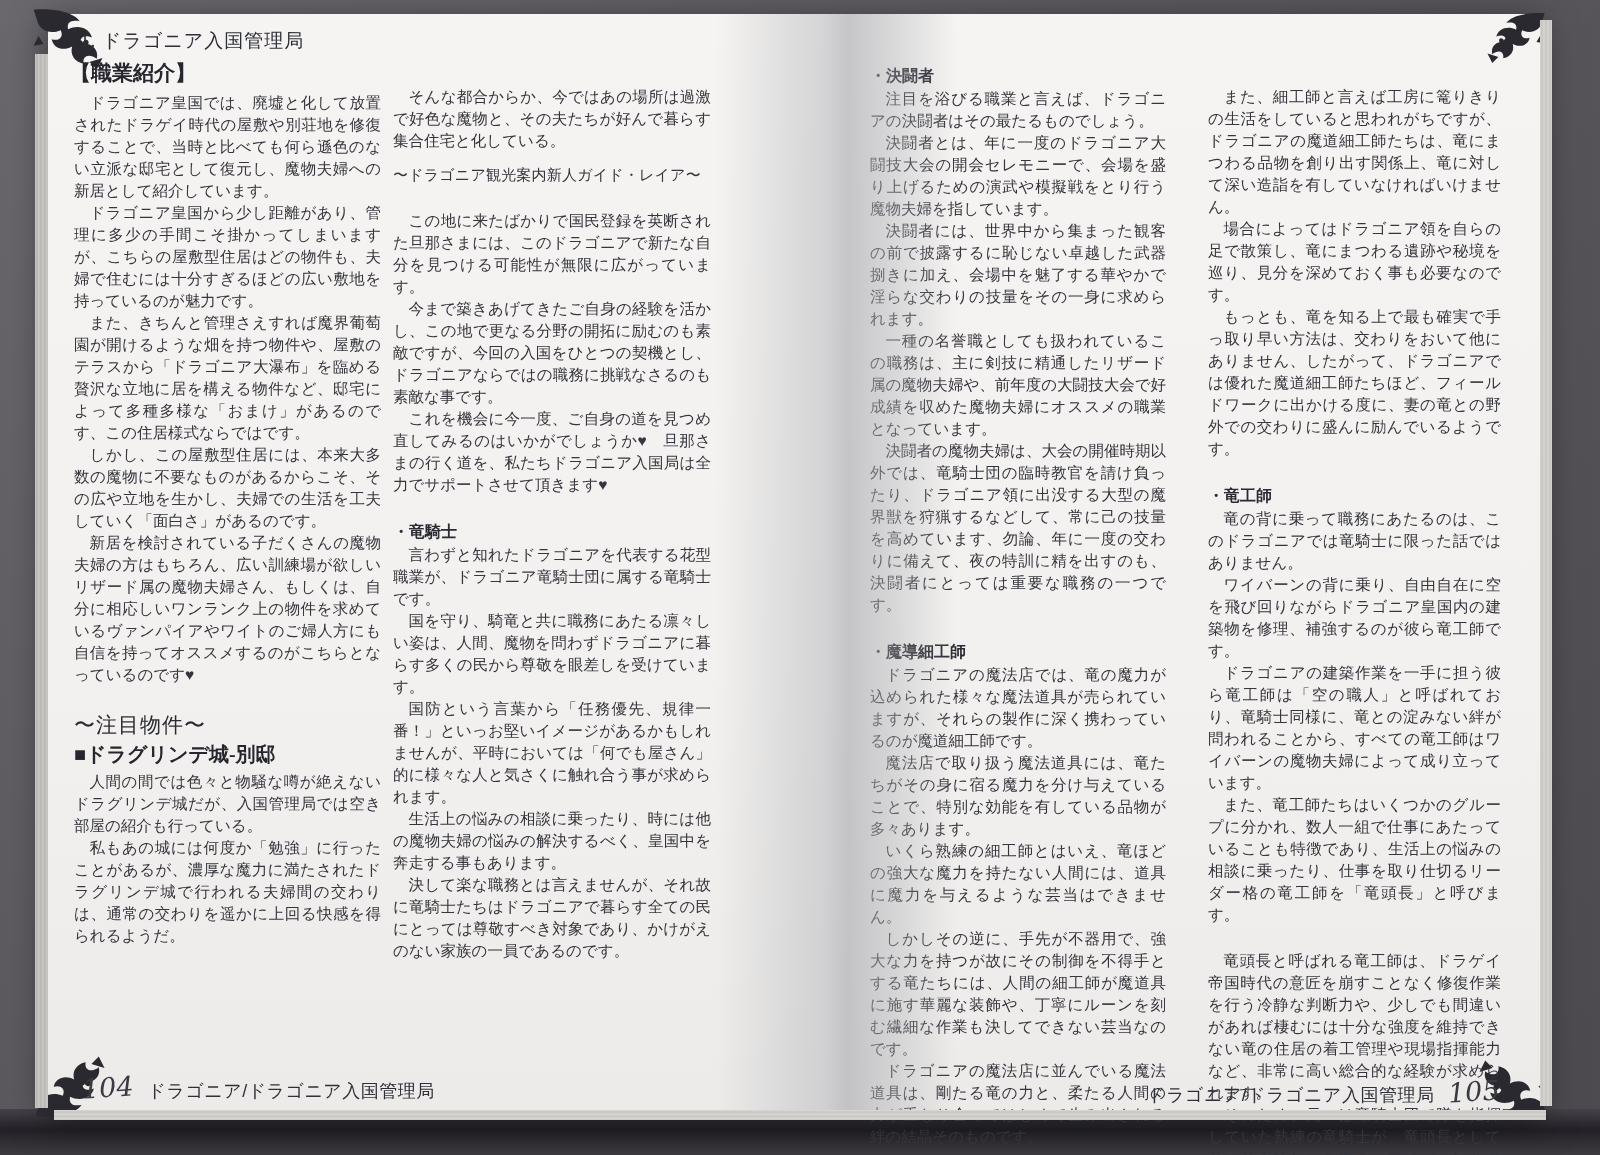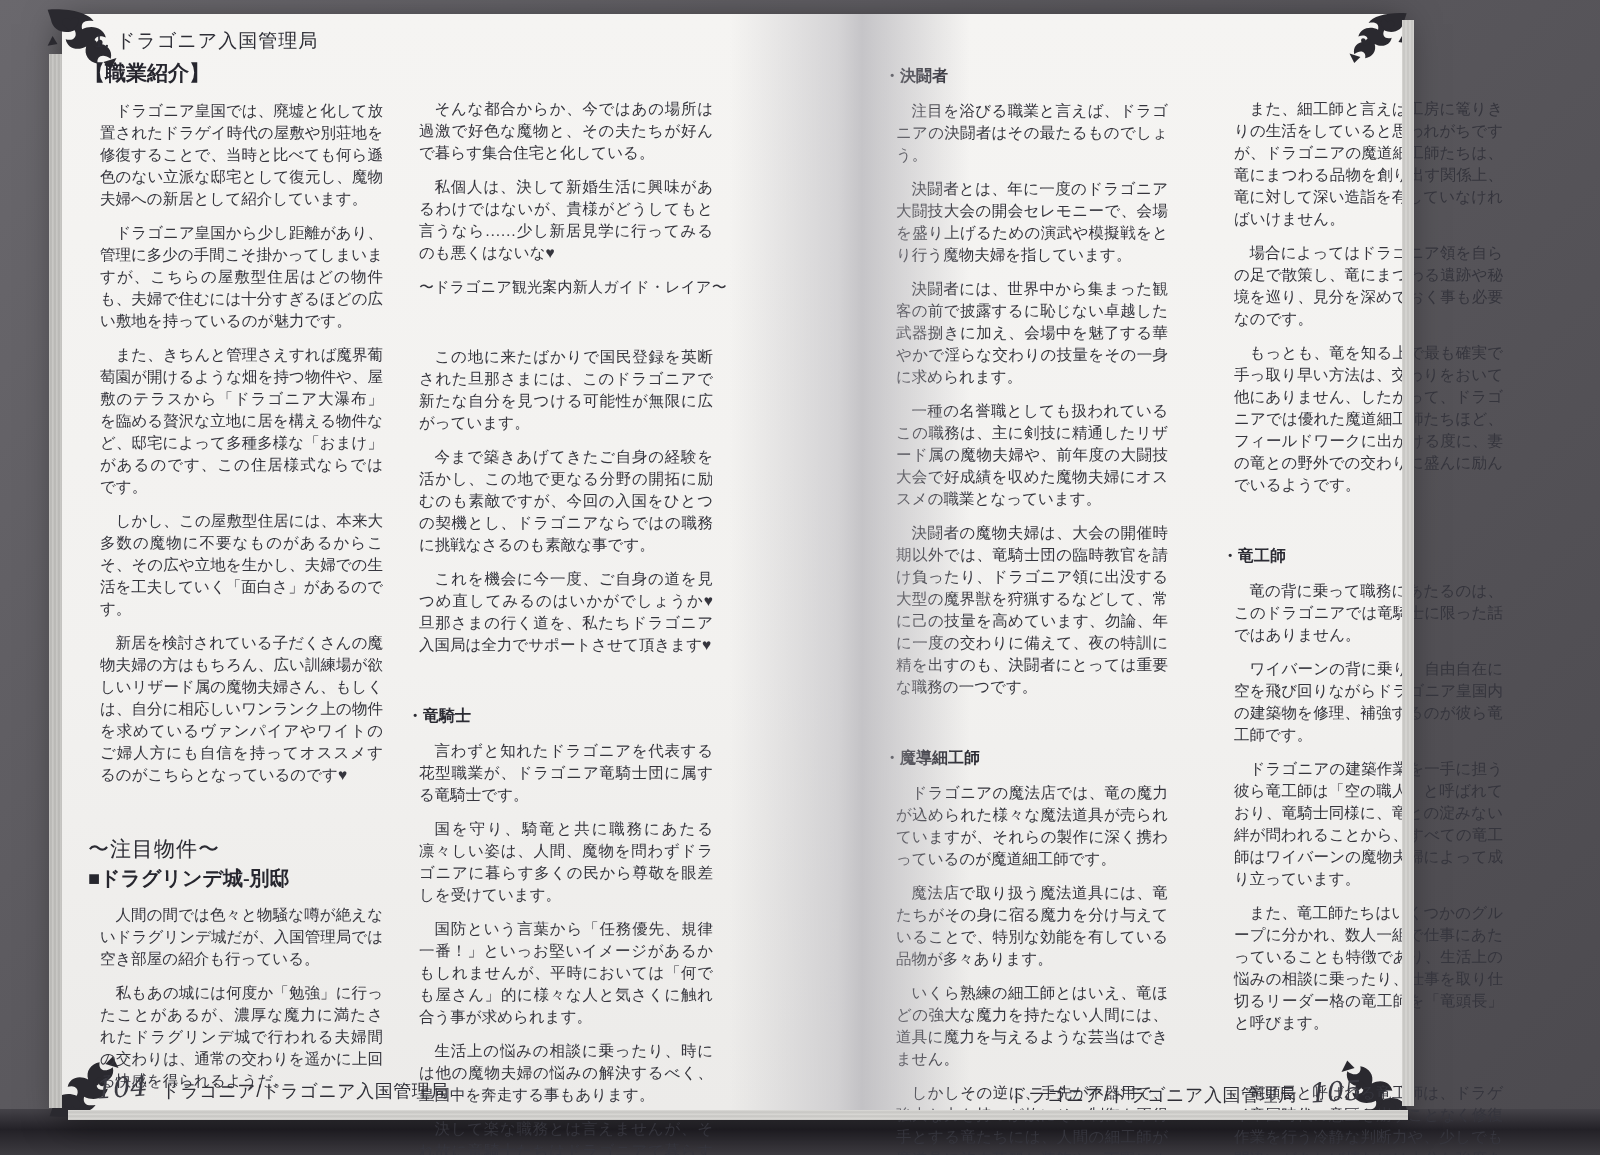--- a/index.html
+++ b/index.html
@@ -4,21 +4,21 @@
 <style>
   html,body{margin:0;padding:0;}
   body{
     width:1600px;height:1155px;position:relative;overflow:hidden;
     background:linear-gradient(135deg,#6a686d 0%,#5b595e 40%,#4c4a4f 100%);
     font-family:"Liberation Serif","DejaVu Serif",serif;
   }
   .bottom-band{position:absolute;left:0;right:0;bottom:0;height:46px;
     background:linear-gradient(180deg,#454349 0%,#232127 45%,#3d3b40 100%);}
   .spread{
-    position:absolute;left:62px;top:14px;width:1340px;height:1096px;
+    position:absolute;left:48px;top:14px;width:1492px;height:1096px;
     background:linear-gradient(180deg,#f5f4f2 0%,#f2f1ef 60%,#ecebe9 100%);
     box-shadow:0 10px 34px rgba(0,0,0,0.55);
   }
   .spine-shadow{position:absolute;top:0;bottom:0;left:668px;width:240px;pointer-events:none;
     background:linear-gradient(90deg,rgba(200,199,203,0) 0%,rgba(186,185,190,0.55) 45%,rgba(172,171,177,0.65) 55%,rgba(200,199,203,0) 100%);}
   .edge-right{position:absolute;top:6px;bottom:4px;right:-12px;width:12px;
     background:repeating-linear-gradient(90deg,#d8d7d4 0px,#c4c3c0 2px,#d8d7d4 4px);}
   .edge-left{position:absolute;top:40px;bottom:2px;left:-13px;width:13px;
     background:repeating-linear-gradient(90deg,#c9c8c5 0px,#b5b4b1 2px,#cfcecb 4px);}
   .edge-bottom{position:absolute;left:6px;right:-6px;bottom:-10px;height:10px;
@@ -26,21 +26,21 @@
 
   
   .col{position:absolute;color:#35353d;font-size:15.5px;line-height:22px;
     text-align:justify;text-justify:inter-ideograph;}
   .page-title{position:absolute;left:32px;top:14px;font-size:19px;color:#2e2e36;letter-spacing:1px;}
   .col1{left:26px;top:44px;width:307px;}
   .col2{left:345px;top:72px;width:318px;}
   .col3{left:822px;top:50px;width:296px;}
   .col4{left:1160px;top:72px;width:293px;}
 
-  .blk{margin:12px;}
+  .blk{margin:0;}
   .paragraph{text-indent:1em;}
   .heading-bracket{font-size:21px;font-weight:bold;color:#26262e;margin:0 0 4px -4px;line-height:30px;}
   .heading-tilde{font-size:21px;color:#2b2b33;margin:0 0 0 0;line-height:30px;letter-spacing:1px;}
   .heading-block{font-size:20px;font-weight:bold;color:#26262e;margin:0 0 3px 0;line-height:28px;}
   .heading-sub{font-weight:bold;color:#2b2b33;font-size:16px;line-height:24px;margin:0;}
   .signature{text-align:left;font-size:15px;letter-spacing:0.2px;margin-top:12px;white-space:nowrap;}
   .gap{height:24px;}
 
   .footer{position:absolute;display:flex;align-items:baseline;gap:14px;}
   .footer-left{left:34px;top:1058px;}
@@ -98,21 +98,20 @@
       <div class="blk paragraph">新居を検討されている子だくさんの魔物夫婦の方はもちろん、広い訓練場が欲しいリザード属の魔物夫婦さん、もしくは、自分に相応しいワンランク上の物件を求めているヴァンパイアやワイトのご婦人方にも自信を持ってオススメするのがこちらとなっているのです♥</div>
       <div class="blk gap"></div>
       <div class="blk heading-tilde">〜注目物件〜</div>
       <div class="blk heading-block">■ドラグリンデ城-別邸</div>
       <div class="blk paragraph">人間の間では色々と物騒な噂が絶えないドラグリンデ城だが、入国管理局では空き部屋の紹介も行っている。</div>
       <div class="blk paragraph">私もあの城には何度か「勉強」に行ったことがあるが、濃厚な魔力に満たされたドラグリンデ城で行われる夫婦間の交わりは、通常の交わりを遥かに上回る快感を得られるようだ。</div>
     </div>
 
   <div class="col col2">
       <div class="blk paragraph">そんな都合からか、今ではあの場所は過激で好色な魔物と、その夫たちが好んで暮らす集合住宅と化している。</div>
-      <div class="blk paragraph">私個人は、決して新婚生活に興味があるわけではないが、貴様がどうしてもと言うなら……少し新居見学に行ってみるのも悪くはないな♥</div>
       <div class="blk signature">〜ドラゴニア観光案内新人ガイド・レイア〜</div>
       <div class="blk gap"></div>
       <div class="blk paragraph">この地に来たばかりで国民登録を英断された旦那さまには、このドラゴニアで新たな自分を見つける可能性が無限に広がっています。</div>
       <div class="blk paragraph">今まで築きあげてきたご自身の経験を活かし、この地で更なる分野の開拓に励むのも素敵ですが、今回の入国をひとつの契機とし、ドラゴニアならではの職務に挑戦なさるのも素敵な事です。</div>
       <div class="blk paragraph">これを機会に今一度、ご自身の道を見つめ直してみるのはいかがでしょうか♥　旦那さまの行く道を、私たちドラゴニア入国局は全力でサポートさせて頂きます♥</div>
       <div class="blk gap"></div>
       <div class="blk heading-sub">・竜騎士</div>
       <div class="blk paragraph">言わずと知れたドラゴニアを代表する花型職業が、ドラゴニア竜騎士団に属する竜騎士です。</div>
       <div class="blk paragraph">国を守り、騎竜と共に職務にあたる凛々しい姿は、人間、魔物を問わずドラゴニアに暮らす多くの民から尊敬を眼差しを受けています。</div>
       <div class="blk paragraph">国防という言葉から「任務優先、規律一番！」といっお堅いイメージがあるかもしれませんが、平時においては「何でも屋さん」的に様々な人と気さくに触れ合う事が求められます。</div>

